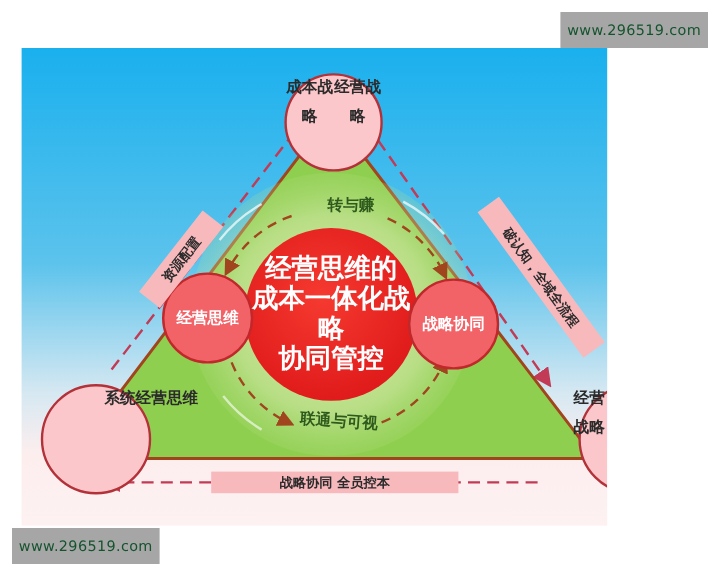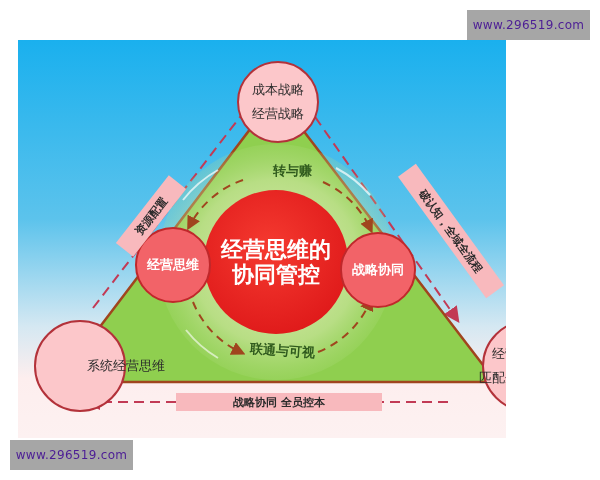--- a/index.html
+++ b/index.html
@@ -8,31 +8,31 @@
       background: #ffffff;
       font-family: "DejaVu Sans", sans-serif;
     }
     .canvas {
       position: absolute; left: 18px; top: 40px; width: 488px; height: 398px;
       background: linear-gradient(to bottom, #1ab0ee 0%, #5cc3ec 45%, #d5e8f2 72%, #fdeeee 85%, #fdf1f1 100%);
       overflow: hidden;
     }
     svg.diagram { position: absolute; left: 0; top: 0; }
     .watermark {
-      position: absolute; background: #a6a6a6; color: #4c1d95;
+      position: absolute; background: #a6a6a6; color: #14532d;
       font-family: "DejaVu Sans", sans-serif; font-size: 12px;
       display: flex; align-items: center; justify-content: center;
       letter-spacing: 0.3px;
     }
     .wm-top { left: 467px; top: 10px; width: 123px; height: 30px; }
     .wm-bottom { left: 10px; top: 440px; width: 123px; height: 30px; }
     .node-text {
-      position: absolute; text-align: center; font-weight: normal;
+      position: absolute; text-align: center; font-weight: bold;
       color: #2b2b2b; font-size: 13px; line-height: 24px;
-      display: flex; flex-direction: column; align-items: center; justify-content: center;
+      display: flex; flex-direction: row; align-items: flex-start; justify-content: center;
     }
     .inner-text {
       position: absolute; text-align: center; color: #ffffff; font-weight: bold;
       font-size: 13px; display: flex; align-items: center; justify-content: center;
     }
     .center-text {
       position: absolute; text-align: center; color: #ffffff; font-weight: bold;
       font-size: 22px; line-height: 25px;
       display: flex; flex-direction: column; align-items: center; justify-content: center;
     }
@@ -104,20 +104,21 @@
 
   <div class="side-label" style="left:90px; top:165px; width:86px; height:22px; transform: rotate(-52deg);">资源配置</div>
   <div class="side-label" style="left:358px; top:180px; width:150px; height:22px; transform: rotate(54deg);">破认知，全域全流程</div>
   <div class="side-label" style="left:158px; top:353px; width:206px; height:18px; font-family:'DejaVu Sans', sans-serif; font-size:11px;">战略协同  全员控本</div>
 
   <div class="arc-label" style="left:255px; top:122px;">转与赚</div>
   <div class="arc-label" style="left:232px; top:302px; transform: rotate(4deg);">联通与可视</div>
 
   <div class="center-text" style="left:186px; top:150px; width:144px; height:144px;">
     <span>经营思维的</span>
+    <span>成本一体化战略</span>
     <span>协同管控</span>
   </div>
 
   <div class="inner-text" style="left:118px; top:188px; width:74px; height:74px;">经营思维</div>
   <div class="inner-text" style="left:323px; top:193px; width:74px; height:74px;">战略协同</div>
 
   <div class="node-text" style="left:220px; top:22px; width:80px; height:80px;">
     <span>成本战略</span>
     <span>经营战略</span>
   </div>

